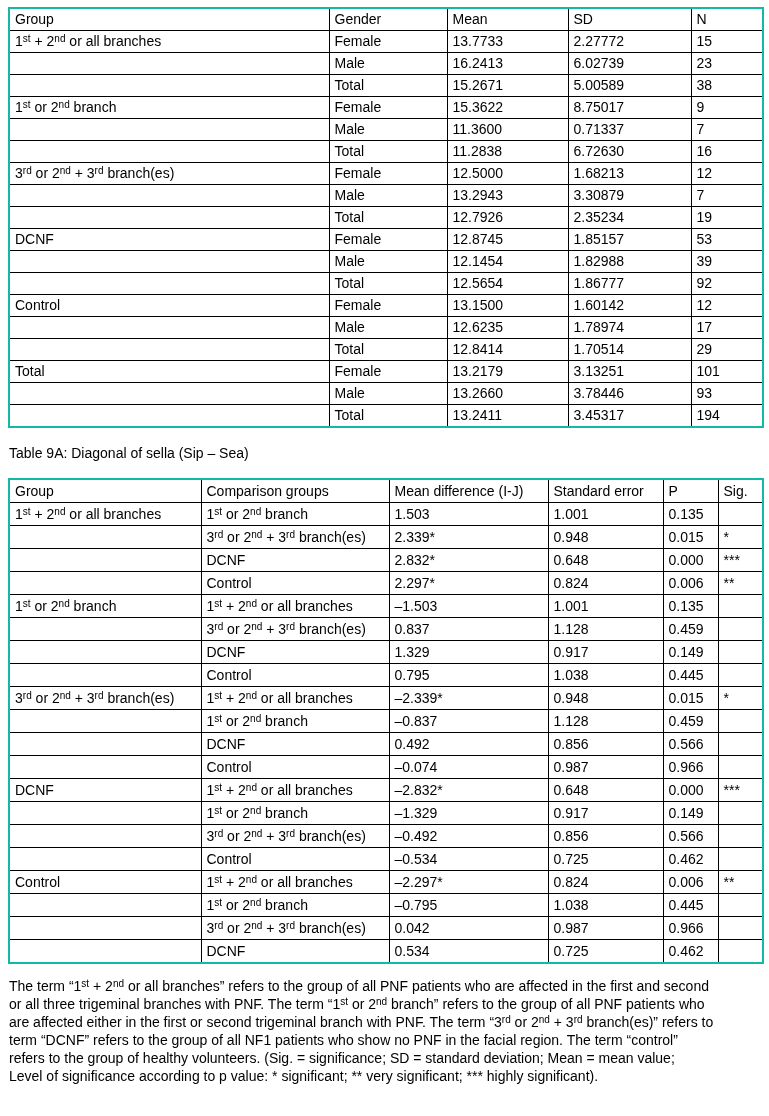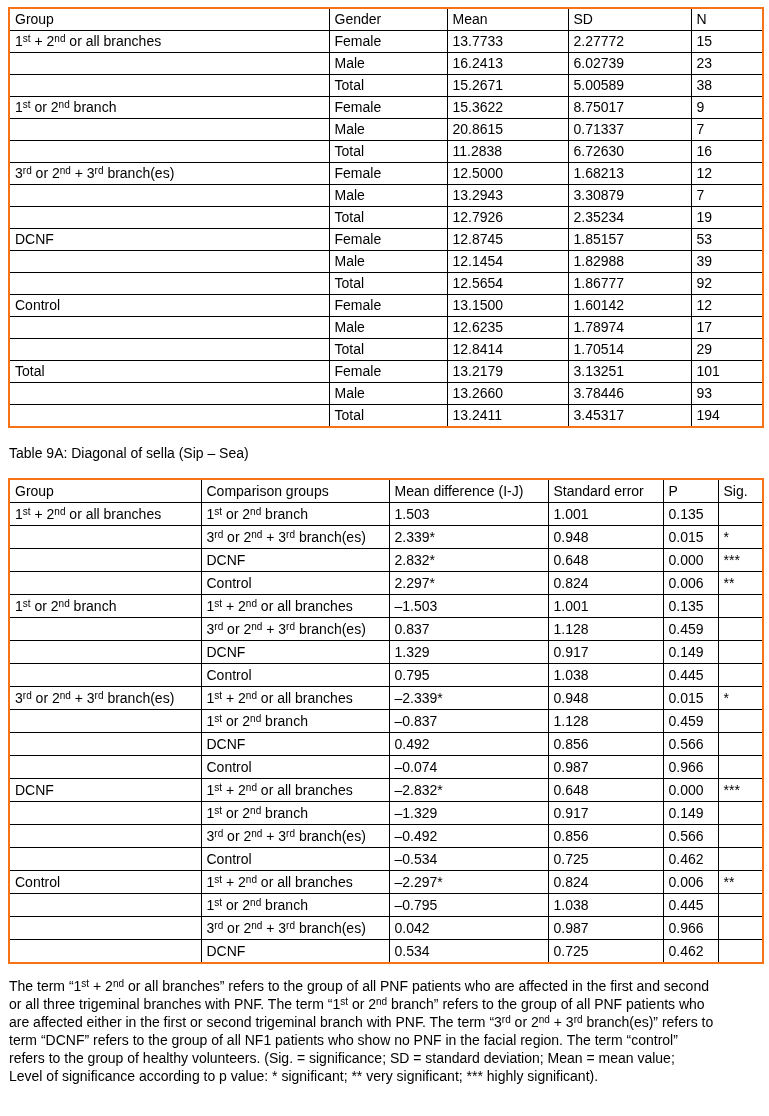--- a/index.html
+++ b/index.html
@@ -15,21 +15,21 @@
     overflow: hidden;
     background: #ffffff;
     color: #000000;
     font-family: "Liberation Sans", "DejaVu Sans", sans-serif;
     font-size: 14px;
   }
   table.data-table {
     border-collapse: collapse;
     table-layout: fixed;
     width: 754px;
-    border: 2px solid #f97316;
+    border: 2px solid #14b8a6;
   }
   table.data-table td {
     border: 1px solid #000;
     padding: 0 5px;
     vertical-align: middle;
     overflow: hidden;
     white-space: nowrap;
     font-size: 14px;
     text-align: left;
   }
@@ -118,21 +118,21 @@
         <tr>
           <td>1<sup>st</sup> or 2<sup>nd</sup> branch</td>
           <td>Female</td>
           <td>15.3622</td>
           <td>8.75017</td>
           <td>9</td>
         </tr>
         <tr>
           <td></td>
           <td>Male</td>
-          <td>20.8615</td>
+          <td>11.3600</td>
           <td>0.71337</td>
           <td>7</td>
         </tr>
         <tr>
           <td></td>
           <td>Total</td>
           <td>11.2838</td>
           <td>6.72630</td>
           <td>16</td>
         </tr>

